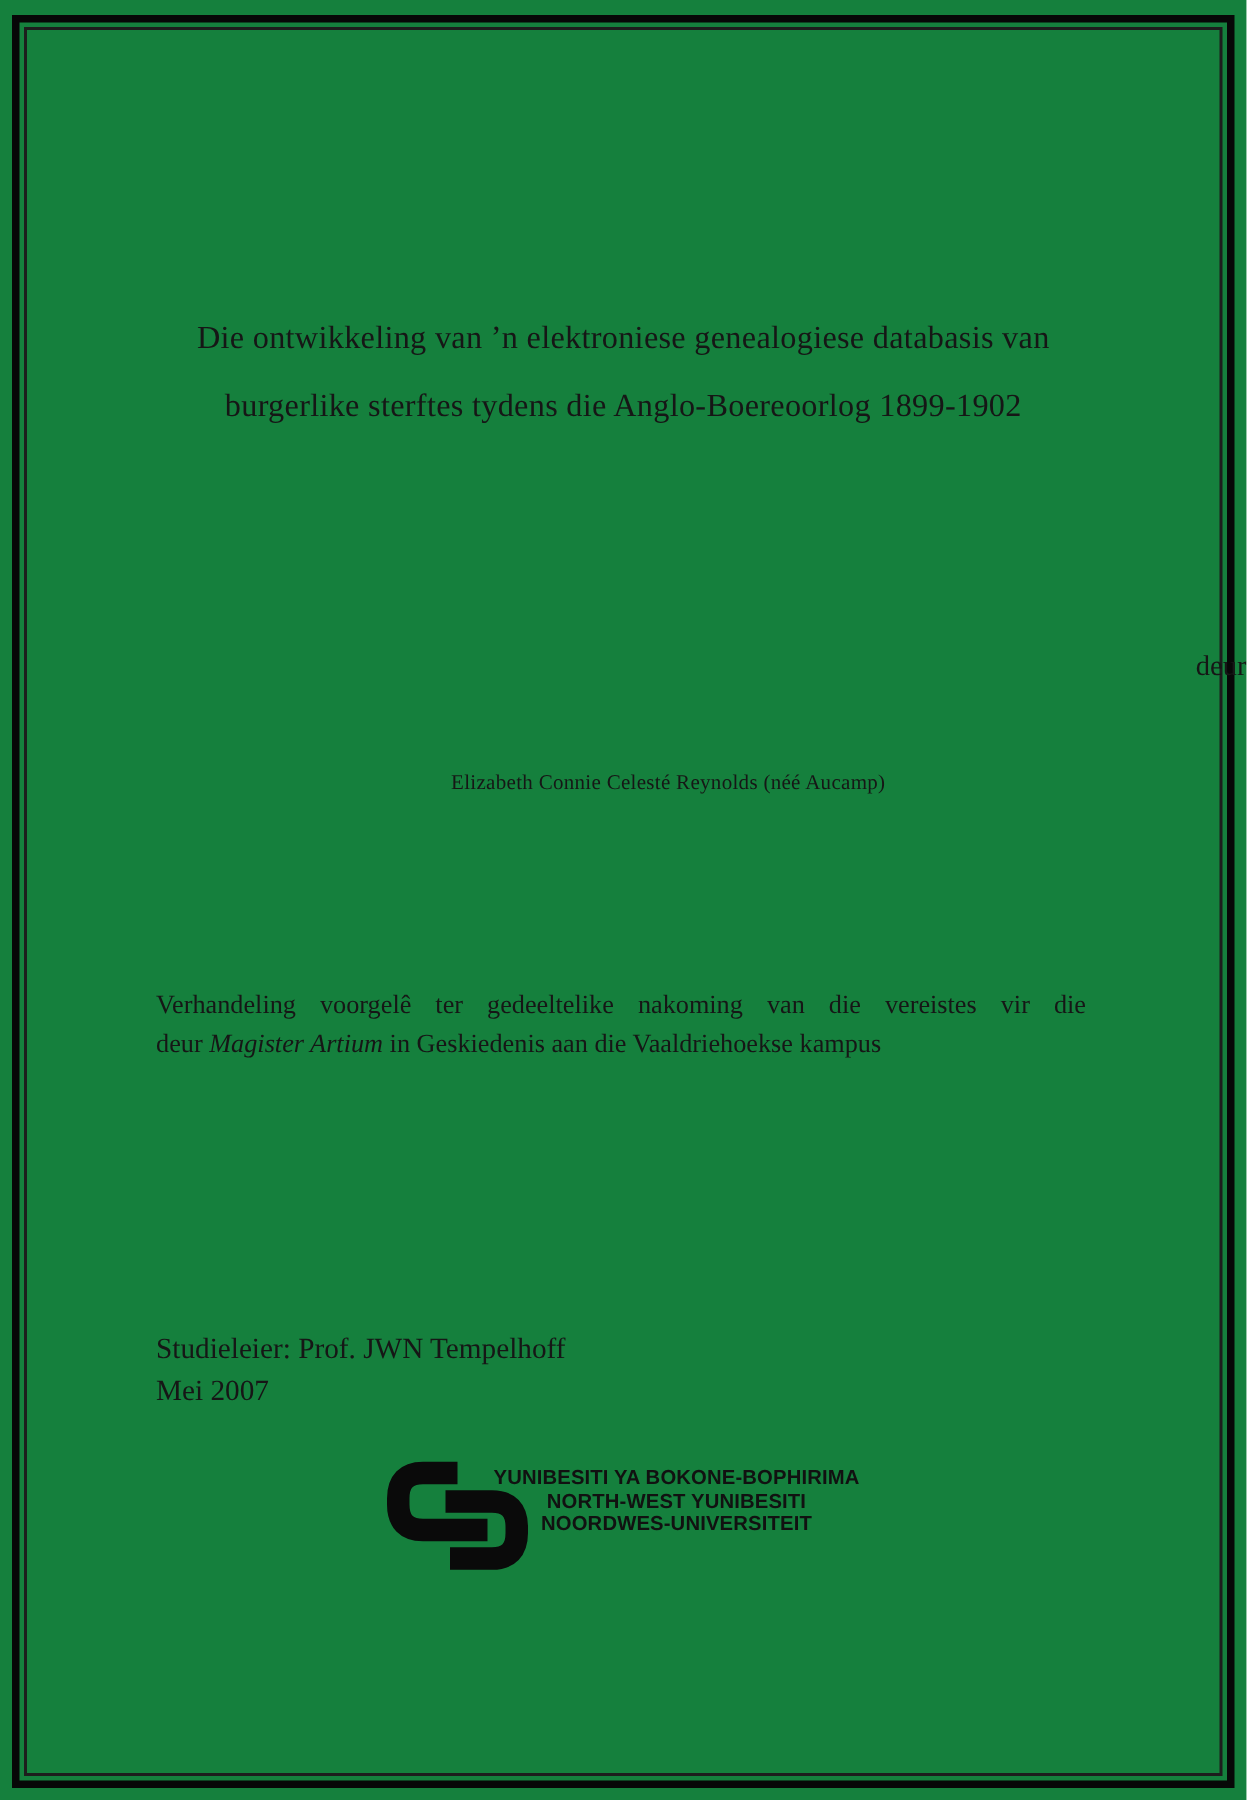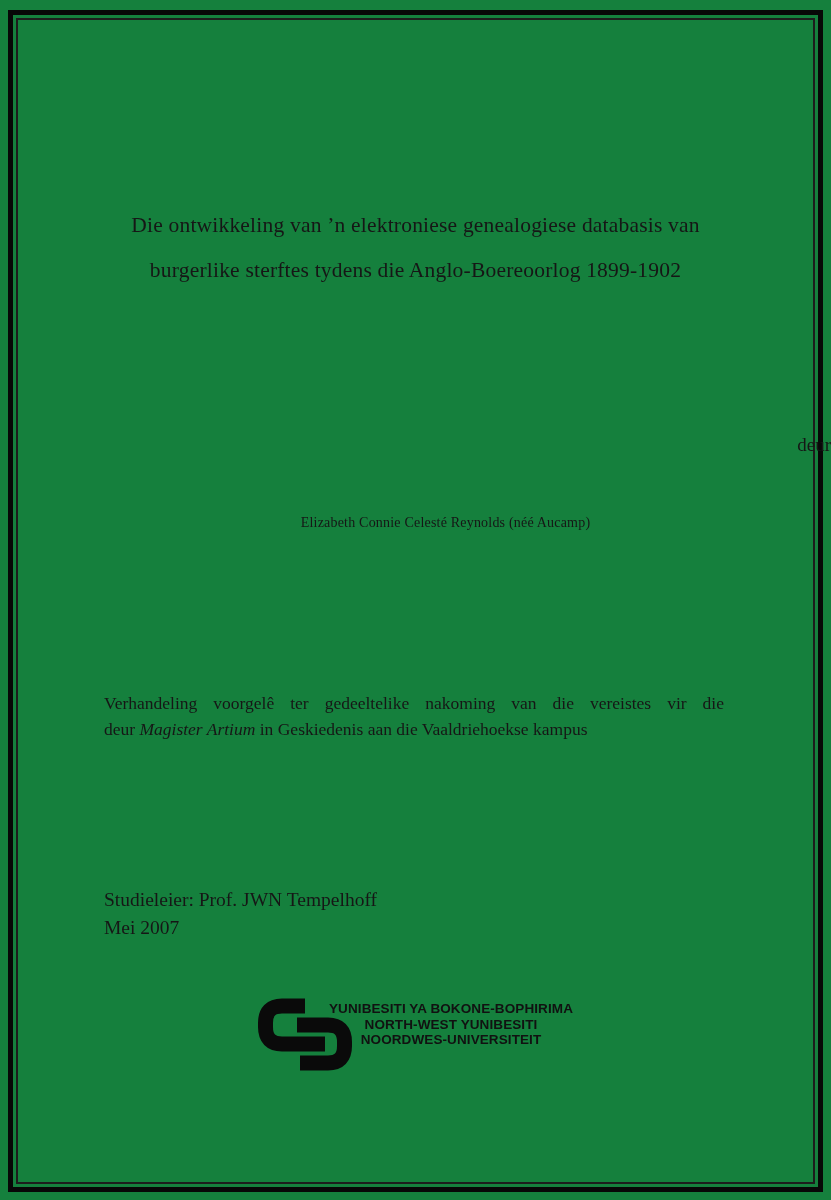--- a/index.html
+++ b/index.html
@@ -44,42 +44,42 @@
     position: absolute;
     top: 515px; left: 0;
     width: 100%;
     text-align: center;
     font-size: 14px;
     letter-spacing: 0.2px;
     padding-left: 30px;
   }
   .statement {
     position: absolute;
-    top: 691px; left: 104px;
+    top: 657px; left: 104px;
     width: 620px;
     font-size: 17.5px;
     line-height: 25.5px;
   }
   .statement .just {
     text-align: justify;
     text-align-last: justify;
   }
   .statement .nw { white-space: nowrap; }
   .statement em { }
   .supervisor {
     position: absolute;
     top: 886px; left: 104px;
     font-size: 19.5px;
     line-height: 27.5px;
     white-space: nowrap;
   }
   .logo {
     position: absolute;
     top: 971px; left: 256px;
-    width: 330px; height: 80px; margin-top: 24px;
+    width: 330px; height: 80px;
   }
   .logo svg { position: absolute; left: 0; top: 0; }
   .logo-text {
     position: absolute;
     left: 62px; top: 6px;
     width: 266px;
     text-align: center;
     font-family: "Liberation Sans", sans-serif;
     font-weight: 700;
     font-size: 13.5px;

